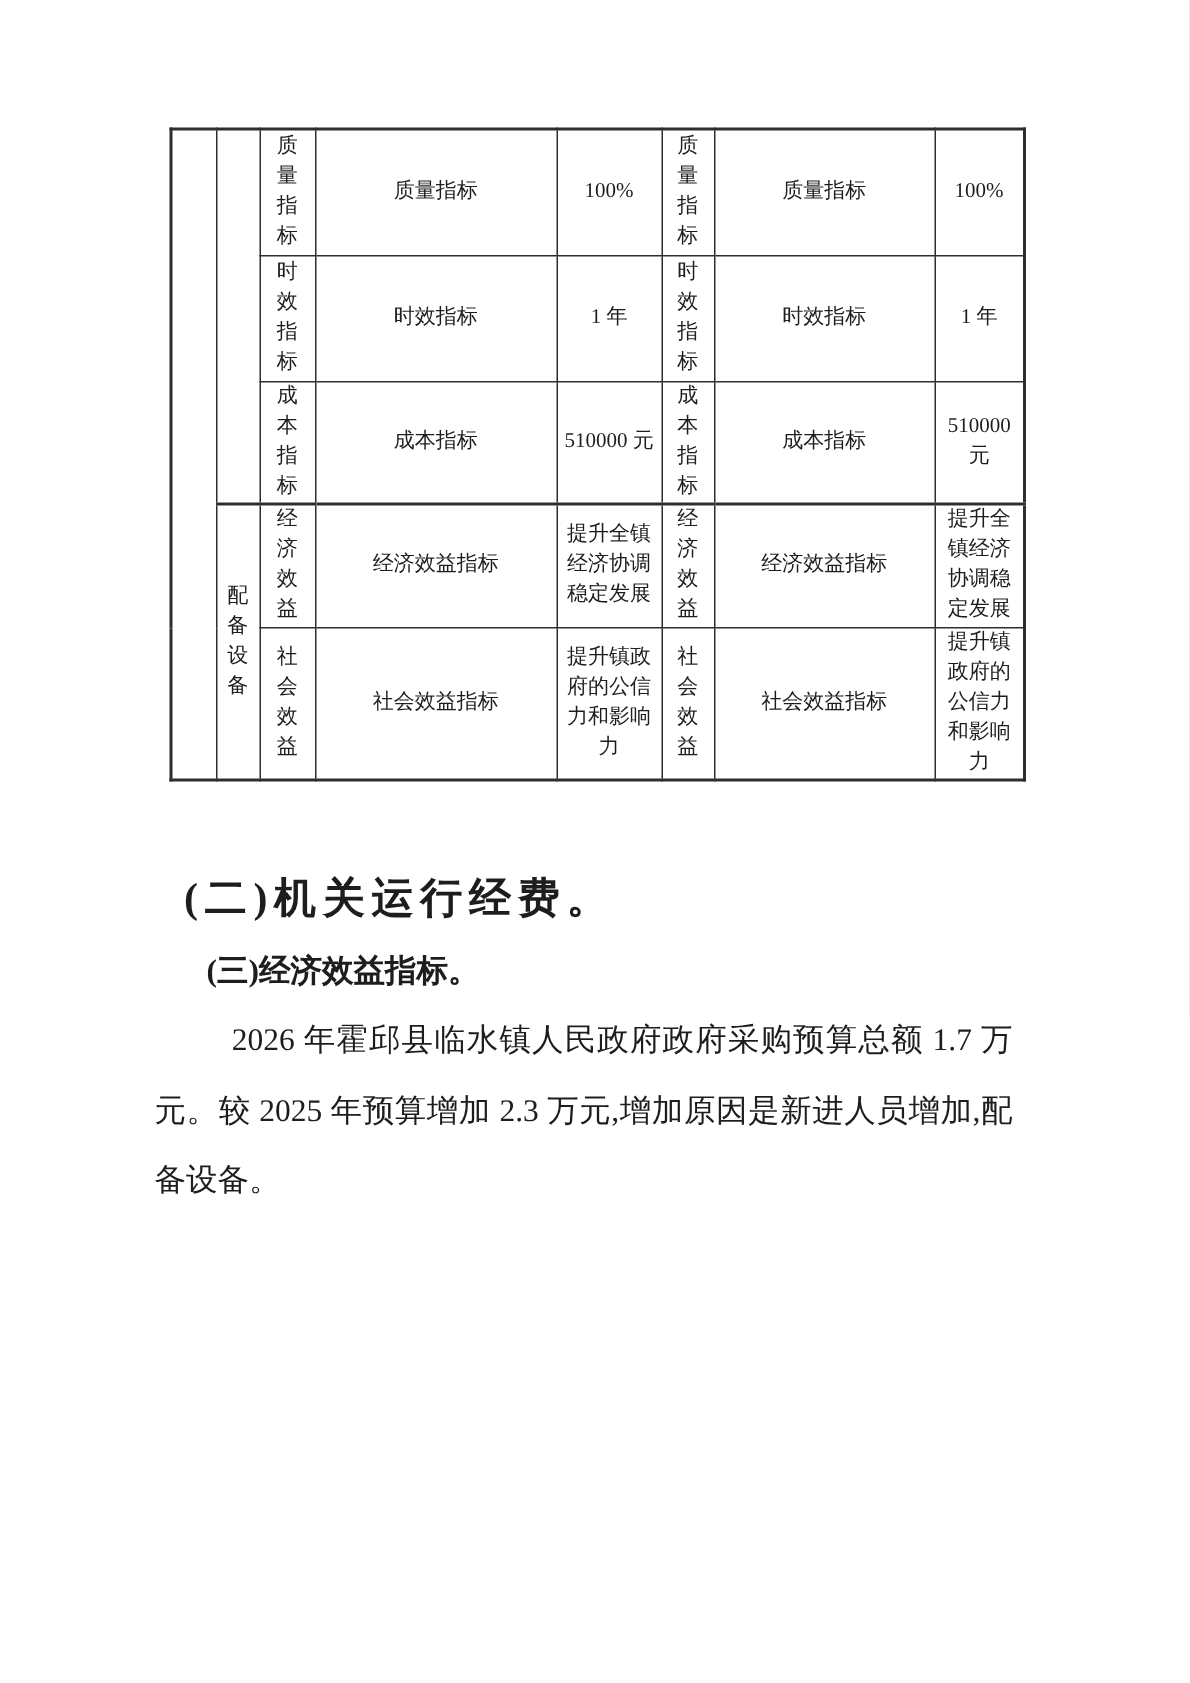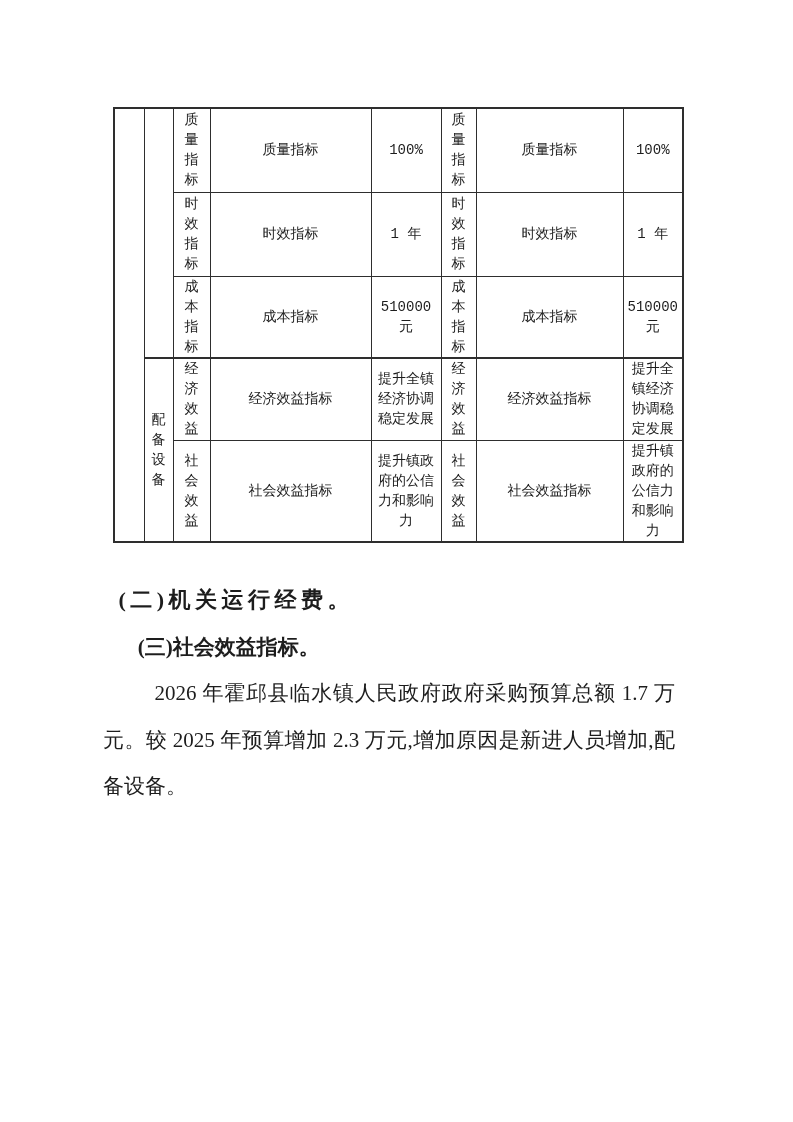--- a/index.html
+++ b/index.html
@@ -12,26 +12,25 @@
     background: #ffffff;
     overflow: hidden;
     font-family: "Liberation Serif", "DejaVu Serif", serif;
     color: #1d1d1d;
   }
 
   
   table.perf {
     position: absolute;
     left: 113px;
-    top: 107px;
+    top: 85px;
     width: 569px;
     border-collapse: collapse;
     table-layout: fixed;
     border: 2px solid #2e2e2e;
-    font-family: Liberation Mono, monospace;
   }
   table.perf td {
     border: 1px solid #2e2e2e;
     font-size: 14px;
     line-height: 20px;
     text-align: center;
     vertical-align: middle;
     padding: 0 3px;
     overflow: hidden;
   }
@@ -57,21 +56,21 @@
     line-height: 46.5px;
   }
   .content h3 {
     margin: 0;
     font-size: 21px;
     font-weight: bold;
     text-indent: 1.65em;
     letter-spacing: 0;
   }
   .content h3.h-first {
-    font-size: 22px;
+    font-size: 28px;
     text-indent: 0.7em;
     letter-spacing: 4.5px;
   }
   .content p {
     margin: 0;
     text-align: justify;
     text-indent: 2.45em;
   }
 </style>
 </head>
@@ -132,17 +131,17 @@
         <td class="val-l">提升镇政府的公信力和影响力</td>
         <td class="c-vert divL"><span class="v">社会效益</span></td>
         <td>社会效益指标</td>
         <td class="val-r">提升镇政府的公信力和影响力</td>
       </tr>
     </tbody>
   </table>
 
   <div class="content">
     <h3 class="h-first">(二)机关运行经费。</h3>
-    <h3>(三)社会效益指标。</h3>
+    <h3>(三)经济效益指标。</h3>
     <p>2026 年霍邱县临水镇人民政府政府采购预算总额 1.7 万元。较 2025 年预算增加 2.3 万元,增加原因是新进人员增加,配备设备。</p>
   </div>
 
 </div>
 
 </body></html>

